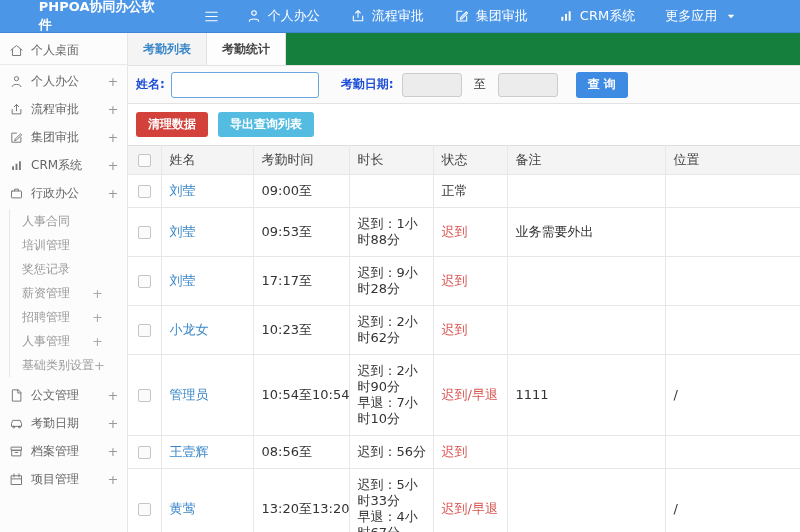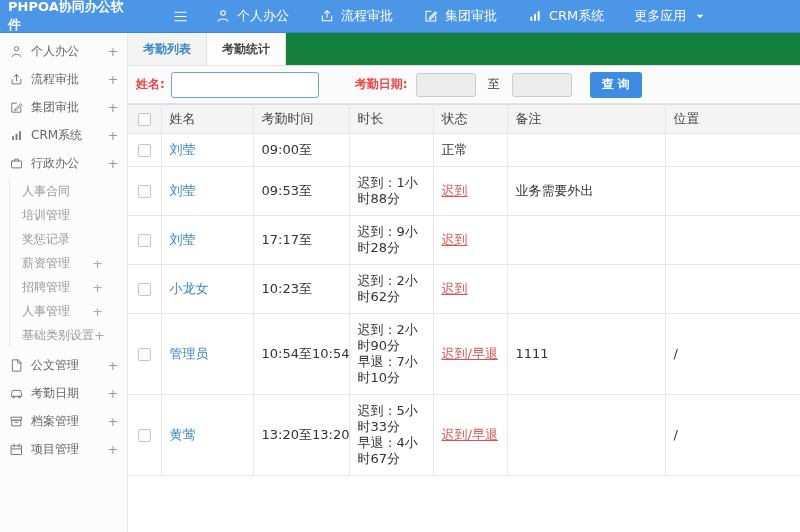--- a/index.html
+++ b/index.html
@@ -8,21 +8,21 @@
     font-family: "DejaVu Sans", "Liberation Sans", sans-serif;
     font-size: 12px; color: #333; background: #fff;
   }
   svg { width: 15px; height: 15px; vertical-align: -3px; }
   svg * { fill: none; stroke: currentColor; stroke-width: 1.6; stroke-linecap: round; stroke-linejoin: round; }
   svg .f { fill: currentColor; stroke: none; }
 
   
   .topbar {
     height: 33px; background: var(--topbar_bg); color: #fff;
-    display: flex; align-items: center; border-bottom: 1px solid #3f87d6;
+    display: flex; align-items: center; border-bottom: 1px solid #3f87d6; justify-content: center;
   }
   .logo { width: 128px; padding-left: 8px; font-size: 13px; font-weight: bold; letter-spacing: 0; flex: none; }
   .hamburger { margin-left: 44px; cursor: pointer; display: flex; align-items: center; }
   .hamburger svg { width: 17px; height: 17px; }
   .topnav { display: flex; align-items: center; margin-left: 26px; }
   .topnav-item {
     display: flex; align-items: center; gap: 6px; margin-right: 30px;
     font-size: 13px; cursor: pointer; white-space: nowrap;
   }
   .topnav-item svg { width: 16px; height: 16px; }
@@ -58,27 +58,27 @@
   .tab {
     padding: 0 15px; line-height: 32px; font-weight: bold; color: #444;
     background: #fdfdfd; border-right: 1px solid #e0e0e0; cursor: pointer;
   }
   .tab.active { color: var(--link_blue); background: #f4f4f4; }
 
   .filterbar {
     height: 38px; background: #fbfbfb; border-bottom: 1px solid #e3e3e3;
     display: flex; align-items: center; padding-left: 8px;
   }
-  .filterbar label { font-weight: bold; color: #ef4444; }
+  .filterbar label { font-weight: bold; color: #1d4ed8; }
   .name-input {
     width: 148px; height: 26px; margin-left: 6px; padding: 0 6px;
     border: 1px solid #6aa6e0; border-radius: 3px; outline: none; background: #fff;
     font-family: inherit; font-size: 12px;
   }
-  .date-label { margin-left: 36px; }
+  .date-label { margin-left: 22px; }
   .date-input {
     width: 60px; height: 24px; margin-left: 8px; padding: 0 5px;
     border: 1px solid #ccc; border-radius: 3px; background: #ececec;
     font-family: inherit; font-size: 12px;
   }
   .to-label { margin: 0 4px 0 12px; font-weight: normal; color: #333; }
   .btn-search {
     margin-left: 18px; height: 26px; padding: 0 12px; border: none; border-radius: 3px;
     background: var(--accent_blue); color: #fff; font-weight: bold; font-size: 12px;
     cursor: pointer; font-family: inherit;
@@ -102,21 +102,21 @@
   th { background: #f4f4f4; color: #444; height: 28px; padding-top: 6px; padding-bottom: 6px; border-top: 1px solid #ddd; }
   td { color: #333; background: #fff; }
   tr.trow td { height: 33px; }
   th:last-child, td:last-child { border-right: none; }
   .cb {
     display: inline-block; width: 13px; height: 13px; border: 1px solid #c5c5c5;
     border-radius: 2px; background: #fbfbfb; cursor: pointer; vertical-align: middle;
   }
   td.cb-cell, th.cb-cell { text-align: center; padding: 6px 2px; }
   a.name-link { color: var(--link_blue); text-decoration: none; cursor: pointer; }
-  .st-late { color: var(--status_red); text-decoration: underline; }
+  .st-late { color: var(--status_red); }
   .st-normal { color: #333; }
   td.time-cell { white-space: nowrap; }
 </style>
 </head>
 <body>
 
 <div class="topbar">
   <div class="logo">PHPOA协同办公软件</div>
   <div class="hamburger">
       <svg viewBox="0 0 24 24">
@@ -155,20 +155,30 @@
         <svg viewBox="0 0 24 24">
           <path class="f" d="M7 10l5 5.5 5-5.5z"></path>
         </svg>
       </div>
     </div>
 </div>
 
 <div class="app">
 
   <div class="sidebar">
+      <div class="side-item first">
+        <span class="s-icon">
+          <svg viewBox="0 0 24 24">
+            <path d="M3 11.5L12 4l9 7.5"></path>
+            <path d="M5.5 10v10h13V10"></path>
+          </svg>
+        </span>
+        <span class="s-label">个人桌面</span>
+        <span class="s-exp"></span>
+      </div>
       <div class="side-item">
         <span class="s-icon">
           <svg viewBox="0 0 24 24">
             <circle cx="12" cy="7.5" r="3.4"></circle>
             <path d="M5 20c0-4.6 14-4.6 14 0"></path>
           </svg>
         </span>
         <span class="s-label">个人办公</span>
         <span class="s-exp">+</span>
       </div>
@@ -294,20 +304,24 @@
     <div class="filterbar">
       <label>姓名:</label>
       <input class="name-input" type="text" value="" style="">
       <label class="date-label">考勤日期:</label>
       <input class="date-input" type="text" value="" style="">
       <span class="to-label">至</span>
       <input class="date-input" type="text" value="" style="">
       <button class="btn-search">查 询</button>
     </div>
 
+    <div class="actionbar">
+      <button class="btn-danger">清理数据</button>
+      <button class="btn-info">导出查询列表</button>
+    </div>
 
     <table>
       <colgroup>
         <col style="width:33px">
           <col style="width:92px">
           <col style="width:96px">
         <col style="width:84px">
           <col style="width:74px">
           <col style="width:158px">
           <col>
@@ -373,20 +387,31 @@
             <td>
               <div>迟到：2小时90分</div>
               <div>早退：7小时10分</div>
             </td>
             <td><span class="st-late">迟到/早退</span></td>
             <td>1111</td>
             <td>/</td>
           </tr>
           <tr class="trow">
             <td class="cb-cell"><span class="cb"></span></td>
+            <td><a class="name-link">王壹辉</a></td>
+            <td class="time-cell">08:56至</td>
+            <td>
+              <div>迟到：56分</div>
+            </td>
+            <td><span class="st-late">迟到</span></td>
+            <td></td>
+            <td></td>
+          </tr>
+          <tr class="trow">
+            <td class="cb-cell"><span class="cb"></span></td>
             <td><a class="name-link">黄莺</a></td>
             <td class="time-cell">13:20至13:20</td>
             <td>
               <div>迟到：5小时33分</div>
               <div>早退：4小时67分</div>
             </td>
             <td><span class="st-late">迟到/早退</span></td>
             <td></td>
             <td>/</td>
           </tr>

